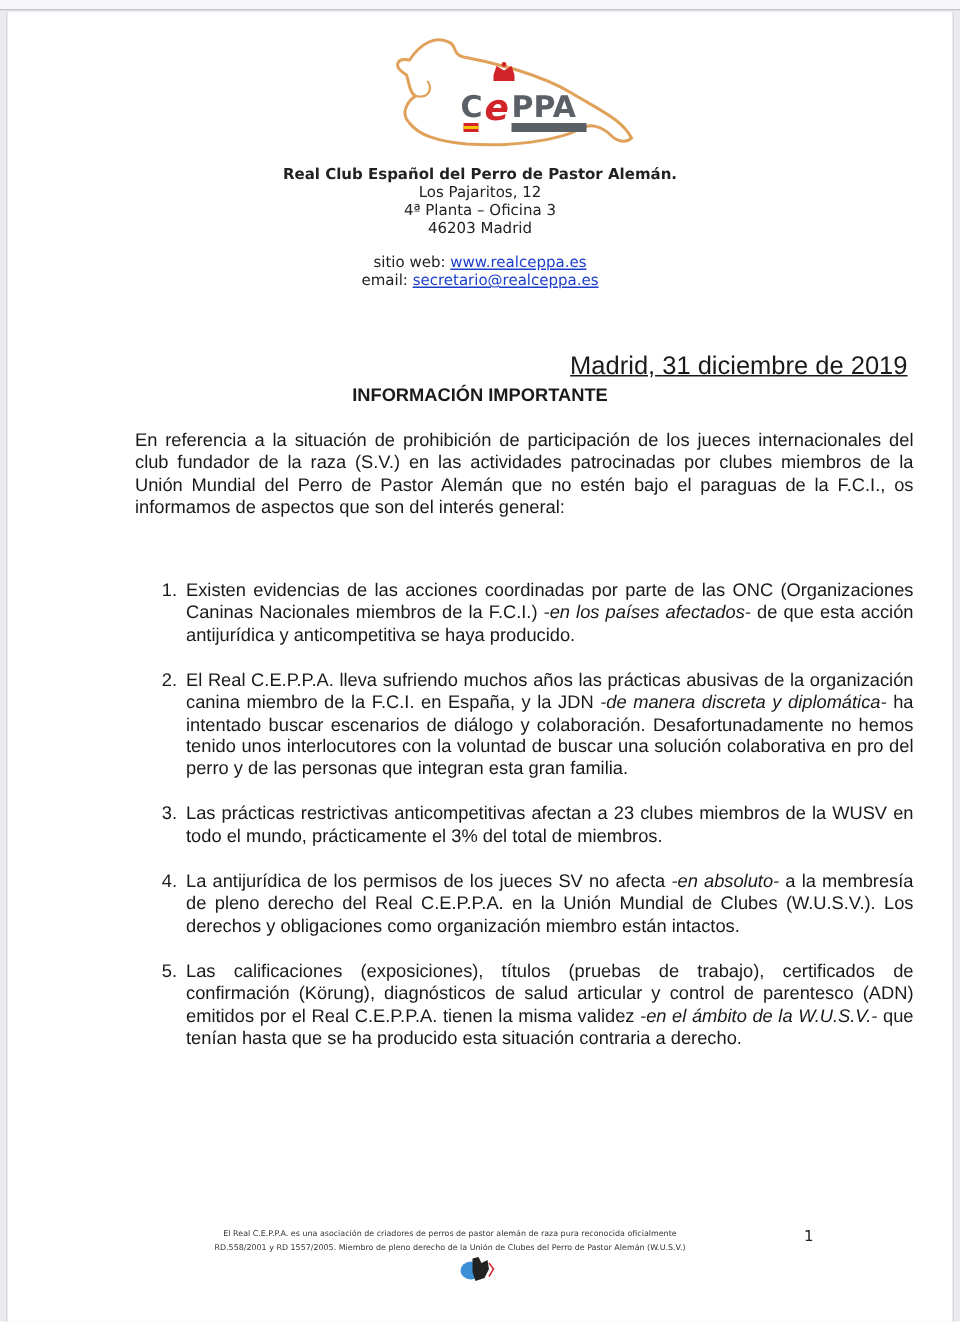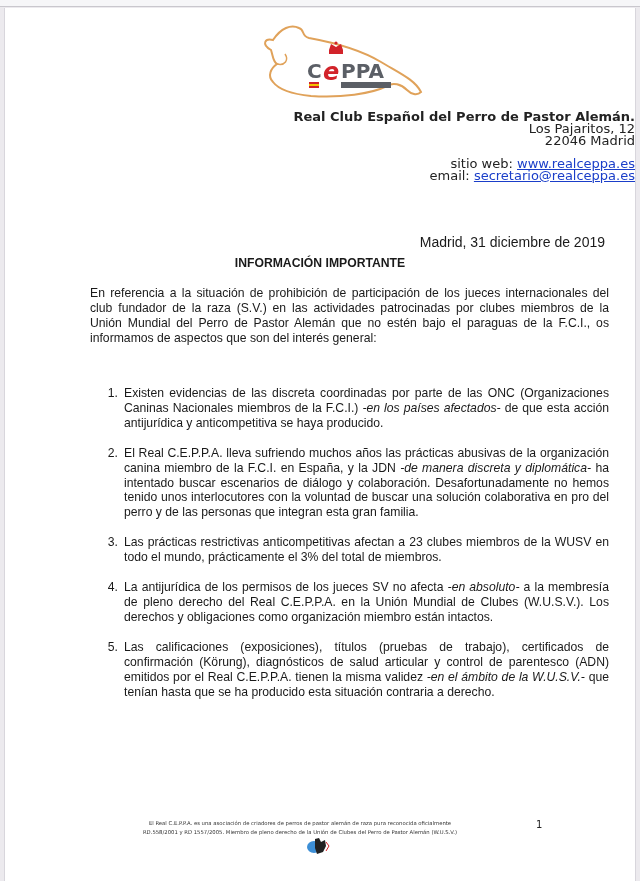--- a/index.html
+++ b/index.html
@@ -14,28 +14,28 @@
     position: absolute; left: 0; top: 0; width: 640px; height: 6px;
     background: #f6f6f8; border-bottom: 1px solid #c9c7cd;
   }
   .page {
     position: absolute; left: 4px; top: 8px; width: 630px; height: 873px;
     background: #ffffff;
     border-left: 1px solid #d8d6dc; border-right: 1px solid #d8d6dc;
   }
   .logo { position: absolute; left: 246px; top: 12px; width: 178px; height: 86px; }
   .letterhead {
-    position: absolute; left: 0; top: 103px; width: 630px; text-align: right;
-    font-family: "DejaVu Sans", sans-serif; font-size: 13px; line-height: 12px; color: #222;
+    position: absolute; left: 0; top: 103px; width: 630px; text-align: center;
+    font-family: "DejaVu Sans", sans-serif; font-size: 10px; line-height: 12px; color: #222;
   }
   .letterhead .org { font-weight: bold; }
   .letterhead .gap { height: 11px; }
   .letterhead a { color: #1a3ec9; text-decoration: underline; }
   .date {
-    position: absolute; right: 30px; top: 226px; font-size: 14px; color: #1a1a1a;
+    position: absolute; right: 30px; top: 226px; font-size: 17px; color: #1a1a1a; text-decoration: underline;
   }
   .title {
     position: absolute; left: 0; width: 630px; top: 248px; text-align: center;
     font-weight: bold; font-size: 12.2px;
   }
   .intro {
     position: absolute; left: 85px; top: 278px; width: 519px;
     font-size: 12.2px; line-height: 14.9px; text-align: justify;
   }
   .list { position: absolute; left: 85px; top: 378px; width: 519px; }
@@ -71,36 +71,37 @@
     <text x="72" y="60" font-family="DejaVu Sans, sans-serif" font-weight="bold" font-style="italic" font-size="24" fill="#d2232a">e</text>
     <text x="90" y="58" font-family="DejaVu Sans, sans-serif" font-weight="bold" font-size="20" fill="#5b5f66">PPA</text>
     <rect x="58" y="62" width="10" height="6" fill="#d2232a"></rect>
     <rect x="58" y="64" width="10" height="2" fill="#f3c300"></rect>
     <rect x="90" y="62" width="50" height="6" fill="#5b5f66"></rect>
   </svg>
 
   <div class="letterhead">
     <div class="org">Real Club Español del Perro de Pastor Alemán.</div>
     <div>Los Pajaritos, 12</div>
-    <div>22046 Madrid</div>
+    <div>4ª Planta – Oficina 3</div>
+    <div>46203 Madrid</div>
     <div class="gap"></div>
     <div>
       <span>sitio web: </span><a>www.realceppa.es</a>
     </div>
     <div>
       <span>email: </span><a>secretario@realceppa.es</a>
     </div>
   </div>
 
   <div class="date">Madrid, 31 diciembre de 2019</div>
   <div class="title">INFORMACIÓN IMPORTANTE</div>
   <div class="intro">En referencia a la situación de prohibición de participación de los jueces internacionales del club fundador de la raza (S.V.) en las actividades patrocinadas por clubes miembros de la Unión Mundial del Perro de Pastor Alemán que no estén bajo el paraguas de la F.C.I., os informamos de aspectos que son del interés general:</div>
 
   <div class="list" id="list">
-      <div class="item"><span class="num">1.</span><span>Existen evidencias de las discreta coordinadas por parte de las ONC (Organizaciones Caninas Nacionales miembros de la F.C.I.) </span><i>-en los países afectados-</i><span> de que esta acción antijurídica y anticompetitiva se haya producido.</span></div>
+      <div class="item"><span class="num">1.</span><span>Existen evidencias de las acciones coordinadas por parte de las ONC (Organizaciones Caninas Nacionales miembros de la F.C.I.) </span><i>-en los países afectados-</i><span> de que esta acción antijurídica y anticompetitiva se haya producido.</span></div>
       <div class="item"><span class="num">2.</span><span>El Real C.E.P.P.A. lleva sufriendo muchos años las prácticas abusivas de la organización canina miembro de la F.C.I. en España, y la JDN </span><i>-de manera discreta y diplomática-</i><span> ha intentado buscar escenarios de diálogo y colaboración. Desafortunadamente no hemos tenido unos interlocutores con la voluntad de buscar una solución colaborativa en pro del perro y de las personas que integran esta gran familia.</span></div>
       <div class="item"><span class="num">3.</span><span>Las prácticas restrictivas anticompetitivas afectan a 23 clubes miembros de la WUSV en todo el mundo, prácticamente el 3% del total de miembros.</span></div>
       <div class="item"><span class="num">4.</span><span>La antijurídica de los permisos de los jueces SV no afecta </span><i>-en absoluto-</i><span> a la membresía de pleno derecho del Real C.E.P.P.A. en la Unión Mundial de Clubes (W.U.S.V.). Los derechos y obligaciones como organización miembro están intactos.</span></div>
       <div class="item"><span class="num">5.</span><span>Las calificaciones (exposiciones), títulos (pruebas de trabajo), certificados de confirmación (Körung), diagnósticos de salud articular y control de parentesco (ADN) emitidos por el Real C.E.P.P.A. tienen la misma validez </span><i>-en el ámbito de la W.U.S.V.-</i><span> que tenían hasta que se ha producido esta situación contraria a derecho.</span></div>
     </div>
 
   <div class="footer">
     <div>El Real C.E.P.P.A. es una asociación de criadores de perros de pastor alemán de raza pura reconocida oficialmente</div>
     <div>RD.558/2001 y RD 1557/2005. Miembro de pleno derecho de la Unión de Clubes del Perro de Pastor Alemán (W.U.S.V.)</div>
   </div>

